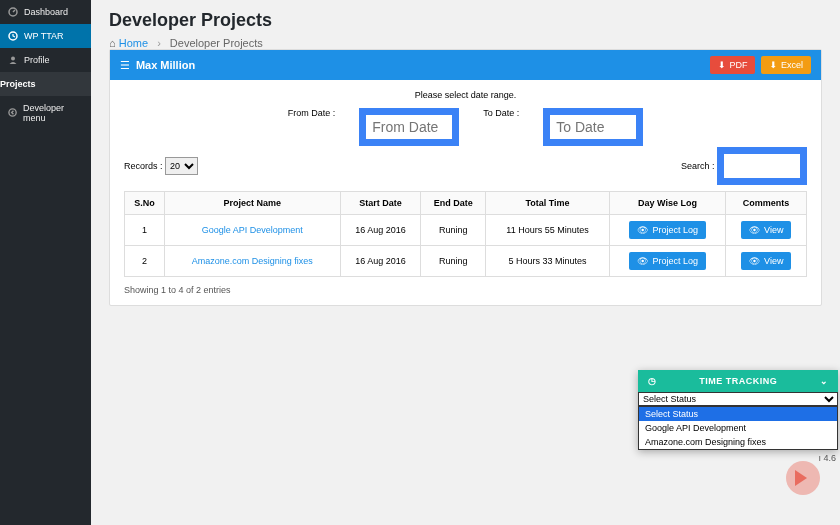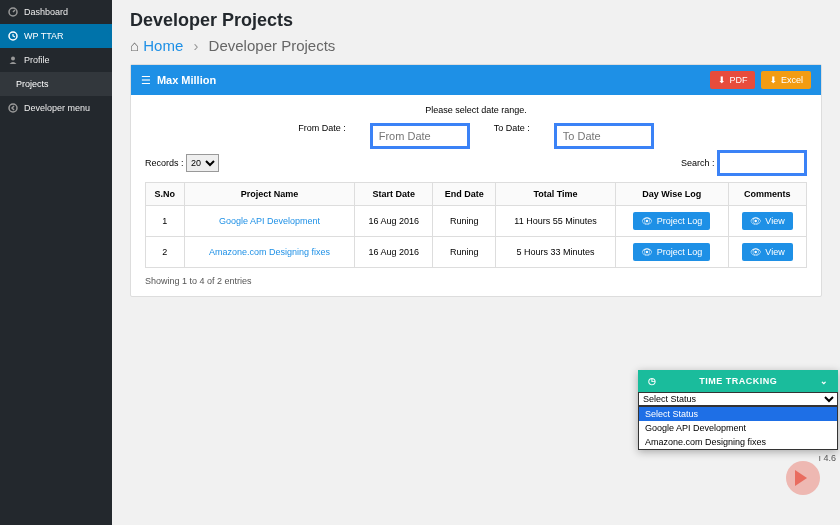--- a/index.html
+++ b/index.html
@@ -1,38 +1,38 @@
 <!DOCTYPE html>
 <html><head>
 <meta charset="utf-8">
 <style>
 *{box-sizing:border-box;margin:0;padding:0;font-family:Arial,Helvetica,sans-serif}
 body{background:#f1f1f1;width:840px;height:525px;overflow:hidden;position:relative}
 .layout{display:flex;height:100%}
-.sidebar{width:112px;background:#23282d;color:#eee;font-size:9px;flex-shrink:0}
+.sidebar{width:91px;background:#23282d;color:#eee;font-size:9px;flex-shrink:0}
 .sb-item{padding:7px 8px;display:flex;align-items:center;gap:6px;cursor:pointer;position:relative}
 .sb-item.active{background:#0073aa;color:#fff}
 .sb-item.active::after{content:"";position:absolute;right:-6px;top:50%;transform:translateY(-50%);border:6px solid transparent;border-left-color:#0073aa}
-.sb-sub{background:#32373c;padding:7px 16px;font-size:9px;color:#fff;font-weight:normal}
+.sb-sub{background:#32373c;padding:7px 0;font-size:9px;color:#fff;font-weight:bold}
 .sb-ico{width:10px;height:10px;display:inline-block}
 .main{flex:1;padding:10px 18px 0 18px;overflow:auto;background:#f1f1f1}
 h1{font-size:18px;color:#23282d;margin-bottom:6px}
-.crumbs{font-size:15px;color:#666;margin-bottom:10px}
+.crumbs{font-size:11px;color:#666;}
 .crumbs .sep{margin:0 6px;color:#999}
 .panel{border:1px solid #ddd;background:#fff;border-radius:2px;margin-bottom:12px}
 .panel-hd{background:#1e90e6;color:#fff;padding:6px 10px;display:flex;align-items:center;gap:6px;font-size:11px}
 .panel-hd .title{flex:1;font-weight:bold}
 .btn{border:none;padding:4px 8px;font-size:9px;color:#fff;cursor:pointer;border-radius:2px;display:inline-flex;align-items:center;gap:4px}
 .btn-red{background:#e74c3c}
 .btn-orange{background:#f39c12}
 .panel-bd{padding:10px 14px}
 .center{text-align:center}
 .lbl{font-size:9px;font-weight:normal}
 .daterow{display:flex;justify-content:center;align-items:flex-start;gap:24px;margin:8px 0 1px}
-.inp{border:3px solid #3b82f6;padding:4px 6px;font-size:11px;width:100px}
+.inp{border:7px solid #3b82f6;padding:4px 6px;font-size:14px;width:100px}
 .toolrow{display:flex;align-items:center;font-size:9px;margin-bottom:6px}
 .toolrow .sp{flex:1}
 .sel{border:1px solid #999;font-size:9px;padding:2px 0}
 .tbl{width:100%;border-collapse:collapse;font-size:9px}
 .tbl th,.tbl td{border:1px solid #ddd;padding:6px 4px;text-align:center}
 .tbl th{background:#fafafa;font-weight:bold}
 .lnk{color:#1e90e6;text-decoration:none}
 .btn-blue{background:#1e90e6}
 .info{font-size:9px;color:#555;margin-top:8px}
 .footer{font-size:9px;color:#555;padding:8px 0}

